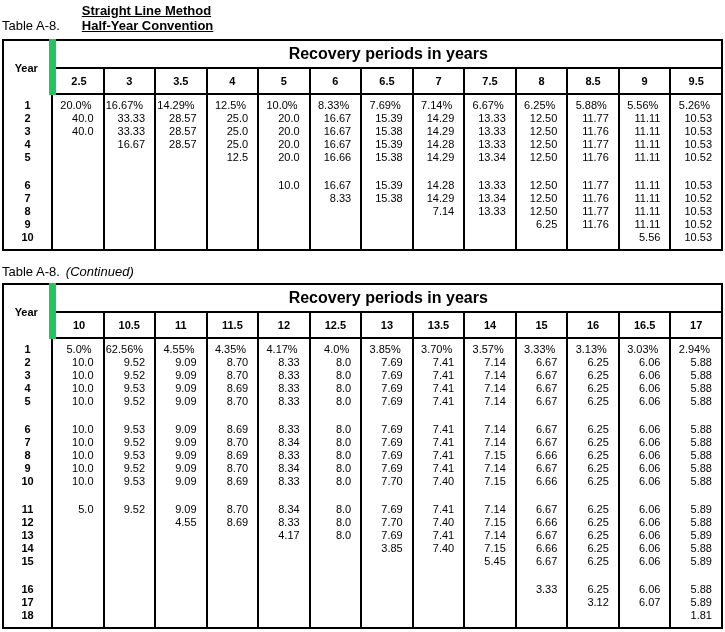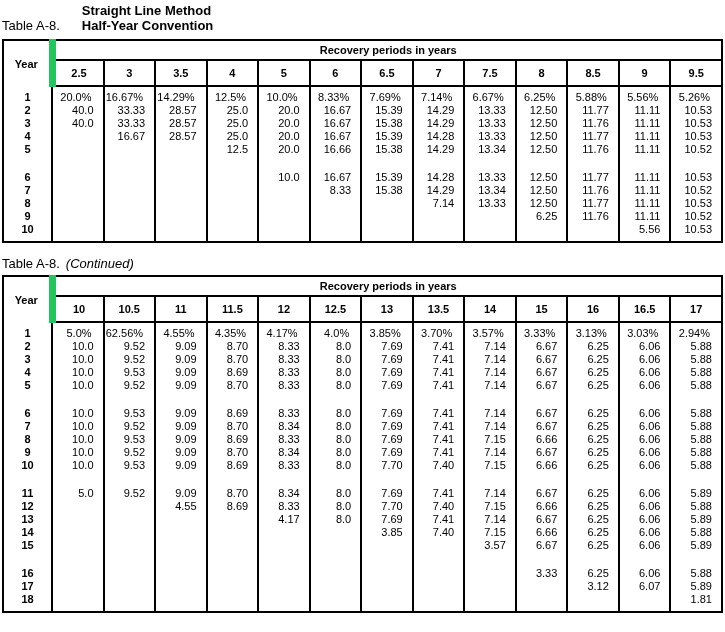--- a/index.html
+++ b/index.html
@@ -7,38 +7,38 @@
   body {
     width: 725px; height: 632px;
     color: #000;
     font-family: "Liberation Sans", sans-serif;
     overflow: hidden;
   }
   .page { padding: 3px 2px 0 2px; width: 725px; }
 
   .caption { display: flex; align-items: flex-end; font-size: 13px; line-height: 15px; margin-bottom: 6px; }
   .cap-label { white-space: nowrap; margin-right: 22px; }
-  .cap-title { font-weight: bold; }
+  .cap-title { font-weight: bold; text-decoration: underline; }
   .caption2 { margin-top: 13px; margin-bottom: 4px; }
   .caption2 .cap-label { margin-right: 6px; }
   .cap-cont { font-style: italic; }
 
   table.dep {
     border-collapse: collapse;
     table-layout: fixed;
     width: 721px;
     border: 2px solid #000;
   }
   th { font-weight: bold; }
   .year-th {
     width: 49px; font-size: 11px; text-align: center;
     border-right: 7px solid #22c55e;
   }
   .group-th {
-    font-size: 11px; height: 20px; text-align: center;
+    font-size: 16px; height: 28px; text-align: center;
     border-bottom: 2px solid #000; vertical-align: middle;
   }
   .col-th {
     font-size: 11px; height: 26px; text-align: center;
     border-left: 2px solid #000; border-bottom: 2px solid #000;
     vertical-align: middle;
   }
   tbody tr { height: 13px; }
   tbody td {
     border-left: 2px solid #000;
@@ -601,21 +601,21 @@
         <tr>
           <td class="year-cell">15</td>
           <td class="val"></td>
           <td class="val"></td>
           <td class="val"></td>
           <td class="val"></td>
           <td class="val"></td>
           <td class="val"></td>
           <td class="val"></td>
           <td class="val"></td>
-          <td class="val">3.57</td>
+          <td class="val">5.45</td>
           <td class="val">6.67</td>
           <td class="val">6.25</td>
           <td class="val">6.06</td>
           <td class="val">5.89</td>
         </tr>
         <tr style="height:15px">
           <td></td>
           <td></td>
           <td></td>
           <td></td>

